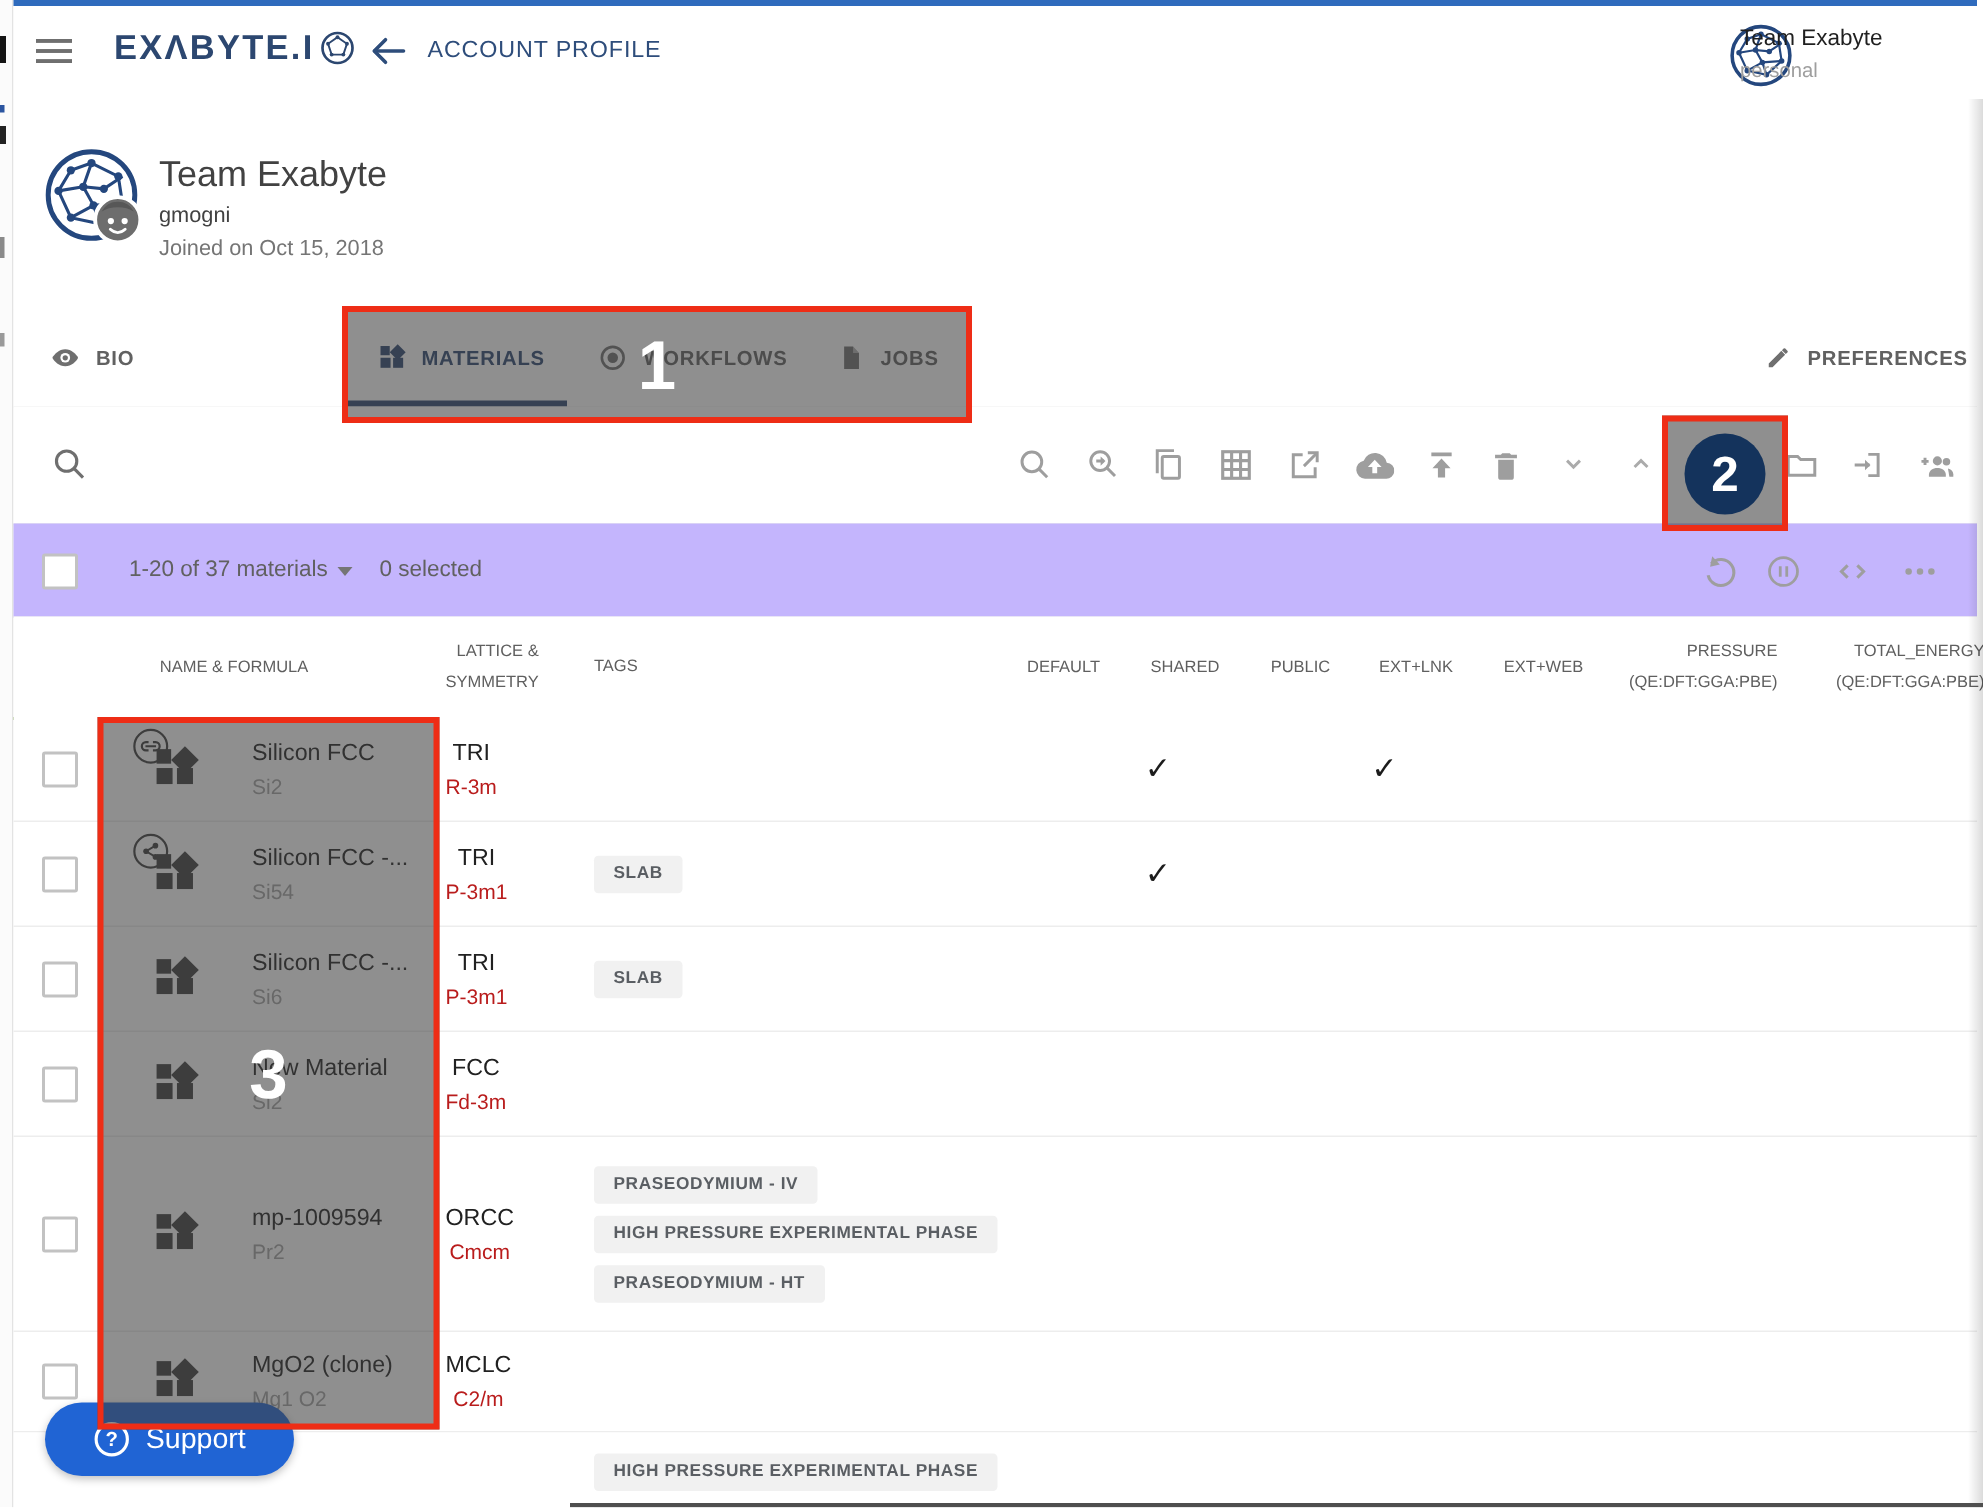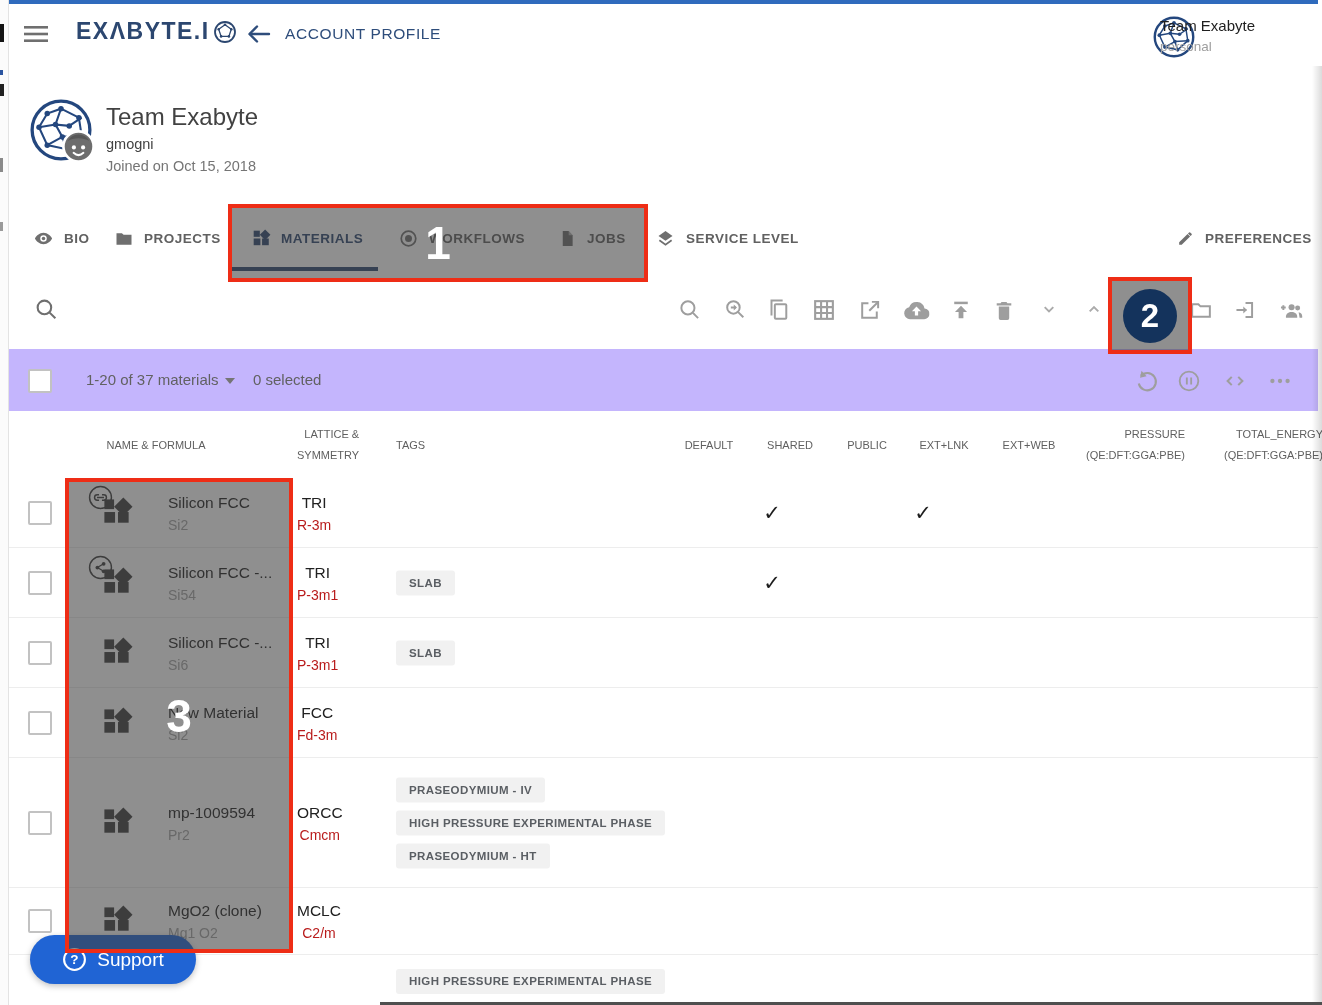--- a/index.html
+++ b/index.html
@@ -207,28 +207,20 @@
       <div class="tab" style="left:24px">
         <span>
             <svg viewBox="0 0 24 24" width="21" height="21">
               <path fill="#6f6f6f" d="M12 5.5C7.3 5.5 3.6 9.2 2.2 12c1.4 2.8 5.1 6.5 9.8 6.5s8.4-3.7 9.8-6.5C20.4 9.2 16.7 5.5 12 5.5z"></path>
               <circle cx="12" cy="12" r="3.7" fill="#fff"></circle>
               <circle cx="12" cy="12" r="2" fill="#6f6f6f"></circle>
             </svg>
           </span>
         <span>BIO</span>
       </div>
-      <div class="tab" style="left:105px">
-        <span>
-            <svg viewBox="0 0 24 24" width="20" height="20">
-              <path fill="#6f6f6f" d="M3 5h6.5l2 2H21v12H3z"></path>
-            </svg>
-          </span>
-        <span>PROJECTS</span>
-      </div>
       <div class="tab active" style="left:243px">
         <span>
             <svg viewBox="0 0 34 34" width="19" height="19">
               <g fill="#2c4770">
                 <rect x="3" y="3" width="11" height="11"></rect>
                 <polygon points="23.5,1 33,10.5 23.5,20 14,10.5"></polygon>
                 <rect x="3" y="17" width="12" height="12"></rect>
                 <rect x="18" y="17" width="12" height="12"></rect>
               </g>
             </svg>
@@ -245,29 +237,20 @@
         <span>WORKFLOWS</span>
       </div>
       <div class="tab" style="left:549px">
         <span>
             <svg viewBox="0 0 24 24" width="19" height="19">
               <path fill="#6f6f6f" d="M6 2.5h7.5L18.5 8v13.5H6z"></path>
               <path fill="#fff" opacity=".45" d="M13.5 2.5V8h5z"></path>
             </svg>
           </span>
         <span>JOBS</span>
-      </div>
-      <div class="tab" style="left:646px">
-        <span>
-            <svg viewBox="0 0 24 24" width="21" height="21">
-              <path fill="#6f6f6f" d="M12 3.5l8 5.5-8 5.5L4 9z"></path>
-              <path d="M5 14l7 5 7-5" fill="none" stroke="#6f6f6f" stroke-width="2"></path>
-            </svg>
-          </span>
-        <span>SERVICE LEVEL</span>
       </div>
       <div class="tab" style="left:1167px">
         <span>
             <svg viewBox="0 0 24 24" width="19" height="19">
               <path fill="#6f6f6f" d="M4 16.8V20h3.2L17.8 9.4l-3.2-3.2zM19.7 7.5a1 1 0 000-1.4l-1.8-1.8a1 1 0 00-1.4 0l-1.4 1.4 3.2 3.2z"></path>
             </svg>
           </span>
         <span>PREFERENCES</span>
       </div>
       <div class="tab-underline"></div>

